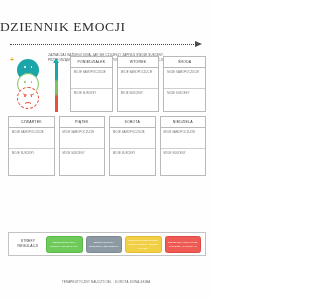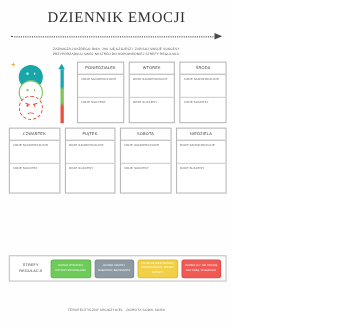--- a/index.html
+++ b/index.html
@@ -16,22 +16,22 @@
     position: relative;
   }
   .page {
     position: absolute;
     inset: 0;
     background: #fefefe;
   }
 
   
   .header {
-    padding-top: 9px;
-    text-align: center;
+    padding-top: 20px;
+    text-align: left;
   }
   .title {
     font-family: "Liberation Serif", serif;
     font-size: 13.5px;
     letter-spacing: 0.6px;
     color: #2f2f2f;
     font-weight: 400;
     line-height: 1.1;
   }
 

